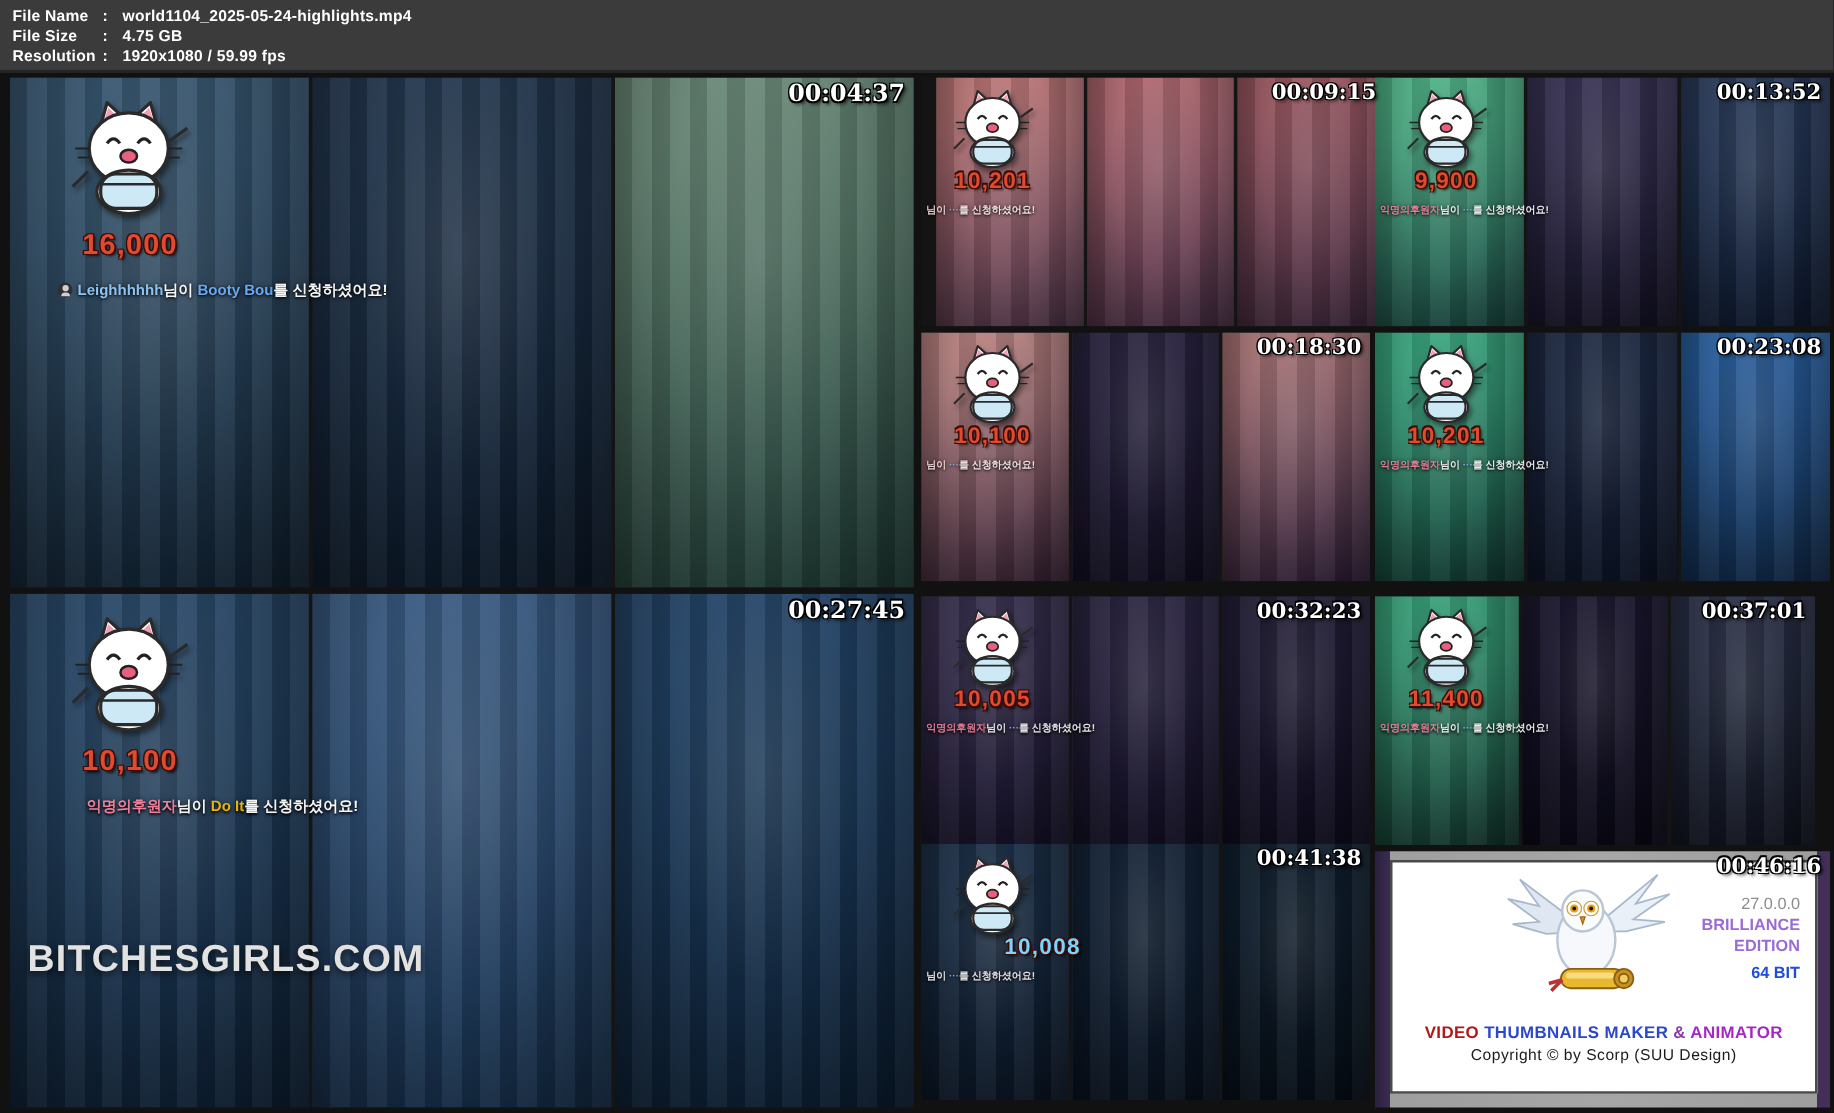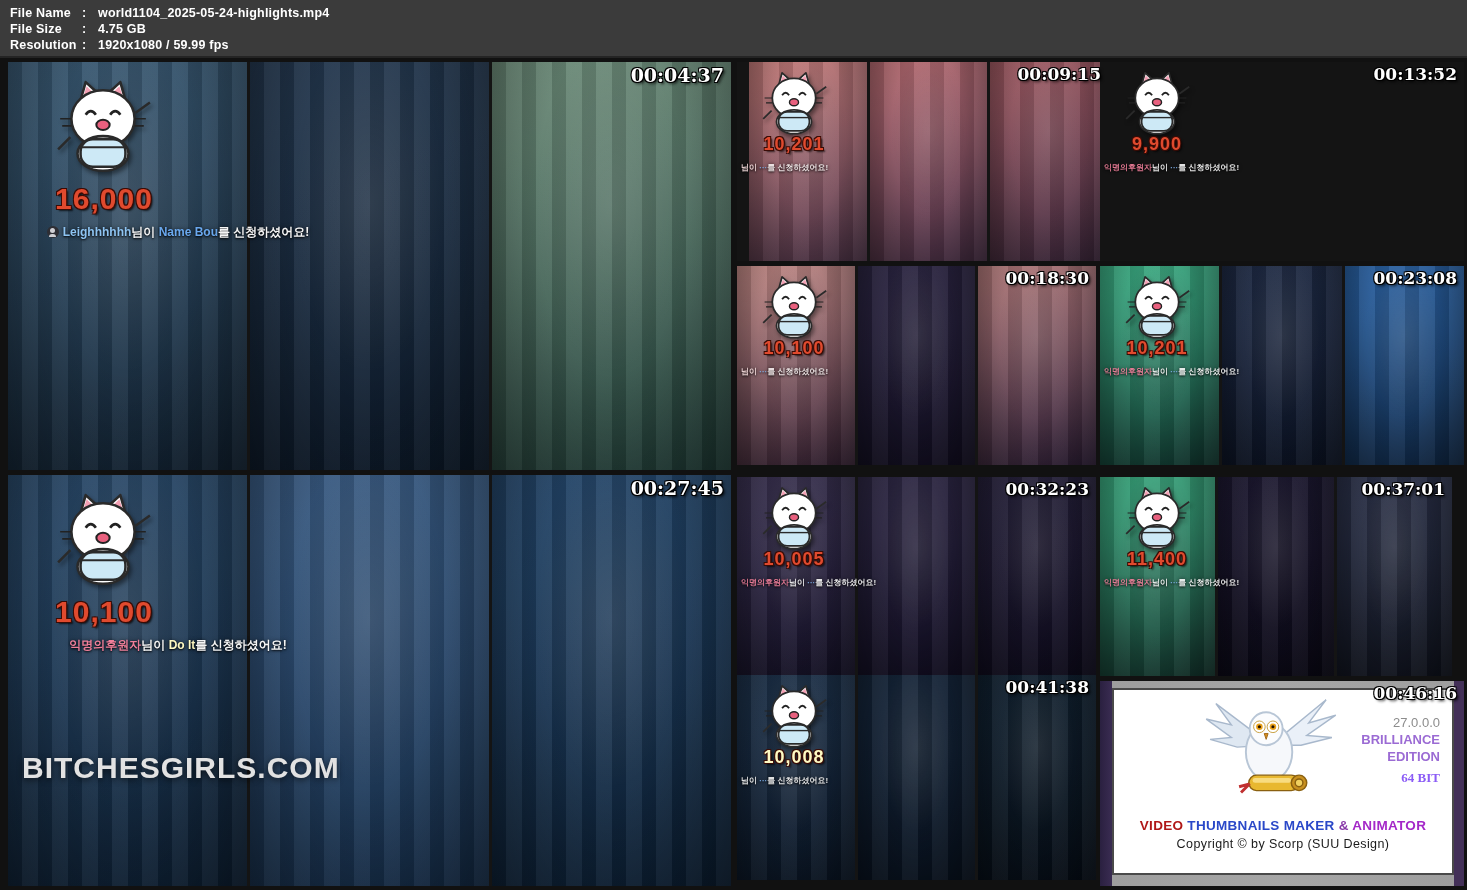--- a/index.html
+++ b/index.html
@@ -32,21 +32,21 @@
   }
   .big .ts{font-size:19px}
   .small .ts{font-size:17px}
   .cat{position:absolute;z-index:4;filter:drop-shadow(2px 3px 2px rgba(0,0,0,.45))}
   .big .cat{left:44px;top:16px;width:102px}
   .small .cat{left:22px;top:8px;width:70px}
   .amount{
     position:absolute;z-index:4;text-align:center;font-weight:bold;letter-spacing:1px;
     text-shadow:-1px -1px 0 #3a0c06,1px -1px 0 #3a0c06,-1px 1px 0 #3a0c06,1px 1px 0 #3a0c06,2px 2px 2px rgba(0,0,0,.7);
   }
-  .big .amount{left:0;top:120px;width:192px;font-size:30px}
+  .big .amount{left:0;top:120px;width:192px;font-size:23px}
   .small .amount{left:0;top:72px;width:114px;font-size:18px}
   .caption{
     position:absolute;z-index:4;font-weight:bold;
     text-shadow:0 1px 2px rgba(0,0,0,.85),0 0 4px rgba(0,0,0,.6);
   }
   .big .caption{left:4px;top:160px;width:332px;font-size:12px;line-height:1.7;text-align:center}
   .small .caption{left:4px;top:100px;width:280px;font-size:8px;white-space:nowrap;opacity:.92}
   .usr{display:inline-block;width:12px;height:12px;border-radius:50%;background:#2e2e34;position:relative;vertical-align:-2px;margin-right:4px}
   .usr::after{content:"";position:absolute;left:3.5px;top:2px;width:5px;height:5px;border-radius:50%;background:#cfcfd4}
   .usr::before{content:"";position:absolute;left:2.5px;top:7.5px;width:7px;height:3.5px;border-radius:4px 4px 0 0;background:#cfcfd4}
@@ -107,21 +107,21 @@
       <ellipse cx="50" cy="74" rx="25" ry="17" fill="#ffffff"></ellipse>
       <rect x="28" y="60" width="44" height="27" rx="12" fill="#cde9f6"></rect>
       <path d="M28 68 h44" fill="none" stroke-width="2"></path>
     </g>
     <path d="M33 36 q5 -7 10 0" stroke="#222222" stroke-width="2.6" fill="none"></path>
     <path d="M57 36 q5 -7 10 0" stroke="#222222" stroke-width="2.6" fill="none"></path>
     <ellipse cx="50" cy="46" rx="6.5" ry="5" fill="#e8607e" stroke="#222222" stroke-width="2"></ellipse>
     <path d="M19 40 H8 M19 47 H10 M81 40 H92 M81 47 H90" stroke="#222222" stroke-width="1.6"></path>
   </svg>
       <div class="amount" style="color: rgb(224, 74, 46);">16,000</div>
-      <div class="caption"><span class="usr"></span><span style="color: rgb(142, 196, 242);">Leighhhhhh</span><span style="color: rgb(245, 245, 245);">님이 </span><span style="color: rgb(106, 168, 238);">Name Bou</span><span style="color: rgb(245, 245, 245);">를 신청하셨어요!</span></div>
+      <div class="caption"><span class="usr"></span><span style="color: rgb(142, 196, 242);">Leighhhhhh</span><span style="color: rgb(245, 245, 245);">님이 </span><span style="color: rgb(106, 168, 238);">Booty Bou</span><span style="color: rgb(245, 245, 245);">를 신청하셨어요!</span></div>
     </div>
     <div class="thumb small" style="left: 737px; top: 62px; width: 359px; height: 199px; padding-left: 12px;">
       <div class="panel" style="background: linear-gradient(160deg, rgb(194, 122, 120) 0%, rgb(84, 56, 78) 100%);"></div>
       <div class="panel" style="background: linear-gradient(160deg, rgb(181, 106, 112) 0%, rgb(74, 48, 72) 100%);"></div>
       <div class="panel" style="background: linear-gradient(160deg, rgb(160, 90, 98) 0%, rgb(64, 42, 64) 100%);"></div>
       <div class="ts">00:09:15</div>
       <svg class="cat" viewBox="0 0 100 96">
     <g stroke="#2a2a2a" stroke-width="2.5" stroke-linejoin="round">
       <path d="M28 22 L33 4 L45 15 Z" fill="#ffffff"></path>
       <path d="M72 22 L67 4 L55 15 Z" fill="#ffffff"></path>
@@ -135,21 +135,21 @@
       <path d="M28 68 h44" fill="none" stroke-width="2"></path>
     </g>
     <path d="M33 36 q5 -7 10 0" stroke="#222222" stroke-width="2.6" fill="none"></path>
     <path d="M57 36 q5 -7 10 0" stroke="#222222" stroke-width="2.6" fill="none"></path>
     <ellipse cx="50" cy="46" rx="6.5" ry="5" fill="#e8607e" stroke="#222222" stroke-width="2"></ellipse>
     <path d="M19 40 H8 M19 47 H10 M81 40 H92 M81 47 H90" stroke="#222222" stroke-width="1.6"></path>
   </svg>
       <div class="amount" style="color: rgb(224, 74, 46);">10,201</div>
       <div class="caption"><span style="color: rgb(242, 218, 218);">님이 </span><span style="color: rgb(127, 176, 234);">···</span><span style="color: rgb(242, 234, 234);">를 신청하셨어요!</span></div>
     </div>
-    <div class="thumb small" style="left: 1100px; top: 62px; width: 364px; height: 199px; align-items: center;">
+    <div class="thumb small" style="left: 1100px; top: 62px; width: 364px; height: 199px;">
       <div class="panel" style="background: linear-gradient(160deg, rgb(82, 184, 138) 0%, rgb(26, 74, 68) 100%);"></div>
       <div class="panel" style="background: linear-gradient(160deg, rgb(58, 52, 86) 0%, rgb(20, 18, 38) 100%);"></div>
       <div class="panel" style="background: linear-gradient(160deg, rgb(42, 60, 92) 0%, rgb(14, 26, 48) 100%);"></div>
       <div class="ts">00:13:52</div>
       <svg class="cat" viewBox="0 0 100 96">
     <g stroke="#2a2a2a" stroke-width="2.5" stroke-linejoin="round">
       <path d="M28 22 L33 4 L45 15 Z" fill="#ffffff"></path>
       <path d="M72 22 L67 4 L55 15 Z" fill="#ffffff"></path>
       <path d="M31 17 L34 8 L40 14 Z" fill="#f4a0b4" stroke="none"></path>
       <path d="M69 17 L66 8 L60 14 Z" fill="#f4a0b4" stroke="none"></path>
@@ -237,21 +237,21 @@
       <ellipse cx="50" cy="74" rx="25" ry="17" fill="#ffffff"></ellipse>
       <rect x="28" y="60" width="44" height="27" rx="12" fill="#cde9f6"></rect>
       <path d="M28 68 h44" fill="none" stroke-width="2"></path>
     </g>
     <path d="M33 36 q5 -7 10 0" stroke="#222222" stroke-width="2.6" fill="none"></path>
     <path d="M57 36 q5 -7 10 0" stroke="#222222" stroke-width="2.6" fill="none"></path>
     <ellipse cx="50" cy="46" rx="6.5" ry="5" fill="#e8607e" stroke="#222222" stroke-width="2"></ellipse>
     <path d="M19 40 H8 M19 47 H10 M81 40 H92 M81 47 H90" stroke="#222222" stroke-width="1.6"></path>
   </svg>
       <div class="amount" style="color: rgb(224, 74, 46);">10,100</div>
-      <div class="caption"><span style="color: rgb(240, 127, 154);">익명의후원자</span><span style="color: rgb(245, 245, 245);">님이 </span><span style="color: #fef9c3; text-align: right;">Do It</span><span style="color: rgb(245, 245, 245);">를 신청하셨어요!</span></div>
+      <div class="caption"><span style="color: rgb(240, 127, 154);">익명의후원자</span><span style="color: rgb(245, 245, 245);">님이 </span><span style="color: #eab308; text-align: right;">Do It</span><span style="color: rgb(245, 245, 245);">를 신청하셨어요!</span></div>
       <div class="wm" style="color: rgb(226, 226, 226);">BITCHESGIRLS.COM</div>
     </div>
     <div class="thumb small" style="left: 737px; top: 477px; width: 359px; height: 199px;">
       <div class="panel" style="background: linear-gradient(160deg, rgb(56, 48, 78) 0%, rgb(22, 18, 42) 100%);"></div>
       <div class="panel" style="background: linear-gradient(160deg, rgb(44, 38, 66) 0%, rgb(18, 14, 36) 100%);"></div>
       <div class="panel" style="background: linear-gradient(160deg, rgb(36, 31, 56) 0%, rgb(14, 11, 30) 100%);"></div>
       <div class="ts">00:32:23</div>
       <svg class="cat" viewBox="0 0 100 96">
     <g stroke="#2a2a2a" stroke-width="2.5" stroke-linejoin="round">
       <path d="M28 22 L33 4 L45 15 Z" fill="#ffffff"></path>
@@ -315,33 +315,33 @@
       <ellipse cx="50" cy="40" rx="31" ry="28" fill="#ffffff"></ellipse>
       <ellipse cx="50" cy="74" rx="25" ry="17" fill="#ffffff"></ellipse>
       <rect x="28" y="60" width="44" height="27" rx="12" fill="#cde9f6"></rect>
       <path d="M28 68 h44" fill="none" stroke-width="2"></path>
     </g>
     <path d="M33 36 q5 -7 10 0" stroke="#222222" stroke-width="2.6" fill="none"></path>
     <path d="M57 36 q5 -7 10 0" stroke="#222222" stroke-width="2.6" fill="none"></path>
     <ellipse cx="50" cy="46" rx="6.5" ry="5" fill="#e8607e" stroke="#222222" stroke-width="2"></ellipse>
     <path d="M19 40 H8 M19 47 H10 M81 40 H92 M81 47 H90" stroke="#222222" stroke-width="1.6"></path>
   </svg>
-      <div class="amount" style="color: #fef9c3;">10,008</div>
+      <div class="amount" style="color: #7dd3fc; padding-left: 40px;">10,008</div>
       <div class="caption"><span style="color: rgb(240, 240, 240);">님이 </span><span style="color: rgb(127, 176, 234);">···</span><span style="color: rgb(240, 240, 240);">를 신청하셨어요!</span></div>
     </div>
   </div>
 
 <div class="logo-cell">
   <div class="ts small-ts" style="font-size:17px">00:46:16</div>
   <div class="logo-panel">
     <div class="ver">
       <span class="v-num" style="color: rgb(140, 140, 140);">27.0.0.0</span><br>
       <span class="v-ed1" style="color: rgb(155, 107, 212);">BRILLIANCE</span><br>
       <span class="v-ed2" style="color: rgb(155, 107, 212);">EDITION</span>
-      <span class="v-bits" style="color: #8b5cf6; font-family: Liberation Serif, serif;">64 BIT</span>
+      <span class="v-bits" style="color: #1d4ed8;">64 BIT</span>
     </div>
     <svg class="owl" viewBox="0 0 150 120">
       <path d="M75 55 L18 12 L34 34 L8 28 L34 47 L12 49 L40 57 Z" fill="#dfe8f2" stroke="#a8b8cc" stroke-width="1.5"></path>
       <path d="M75 55 L132 8 L114 32 L142 24 L112 45 L138 47 L106 55 Z" fill="#eaf0f8" stroke="#a8b8cc" stroke-width="1.5"></path>
       <ellipse cx="73" cy="62" rx="24" ry="30" fill="#f6f8fb" stroke="#b8c6d6" stroke-width="2"></ellipse>
       <circle cx="70" cy="38" r="17" fill="#fbfcfe" stroke="#b8c6d6" stroke-width="2"></circle>
       <circle cx="63" cy="36" r="6" fill="#ffffff" stroke="#c8a040"></circle>
       <circle cx="63" cy="36" r="3.4" fill="#e8a018"></circle>
         <circle cx="63" cy="36" r="1.6" fill="#221100"></circle>
       <circle cx="77" cy="36" r="6" fill="#ffffff" stroke="#c8a040"></circle>

